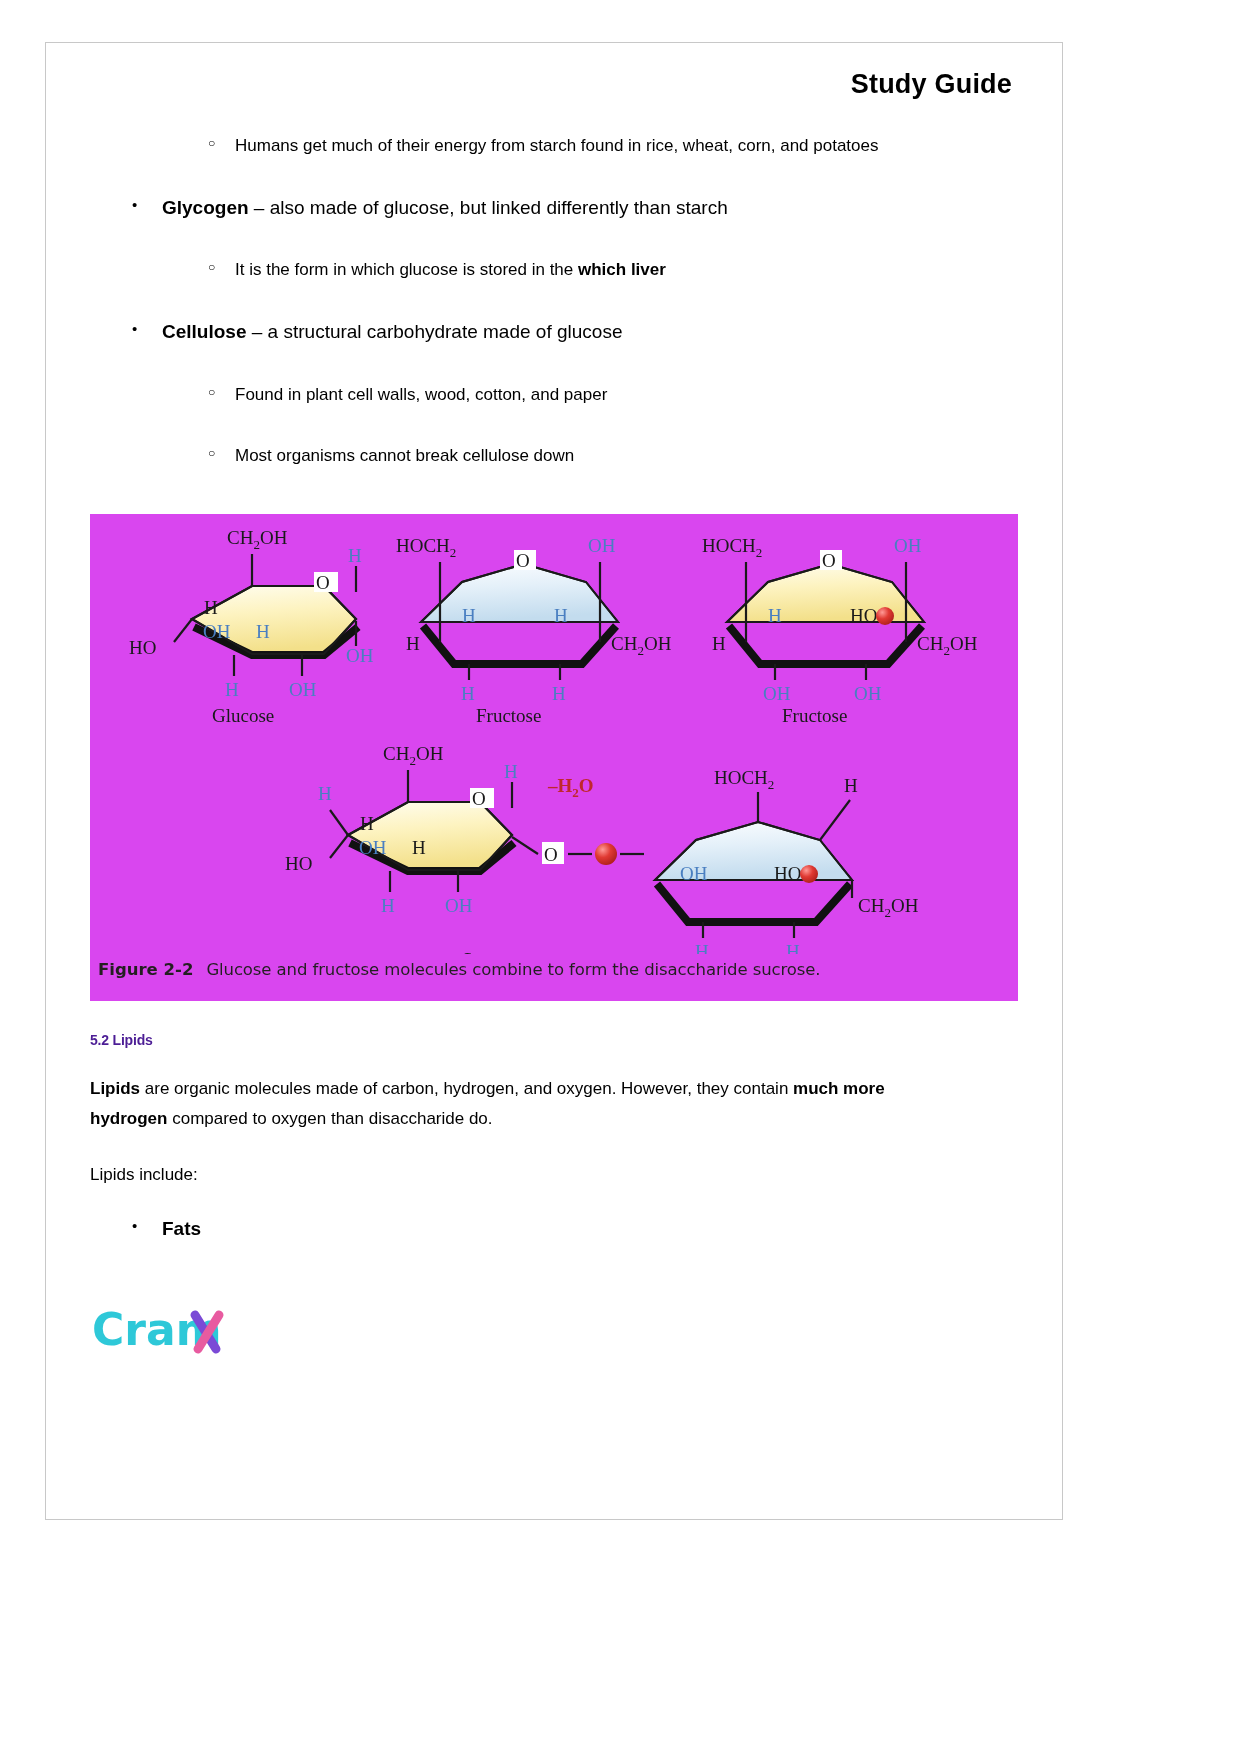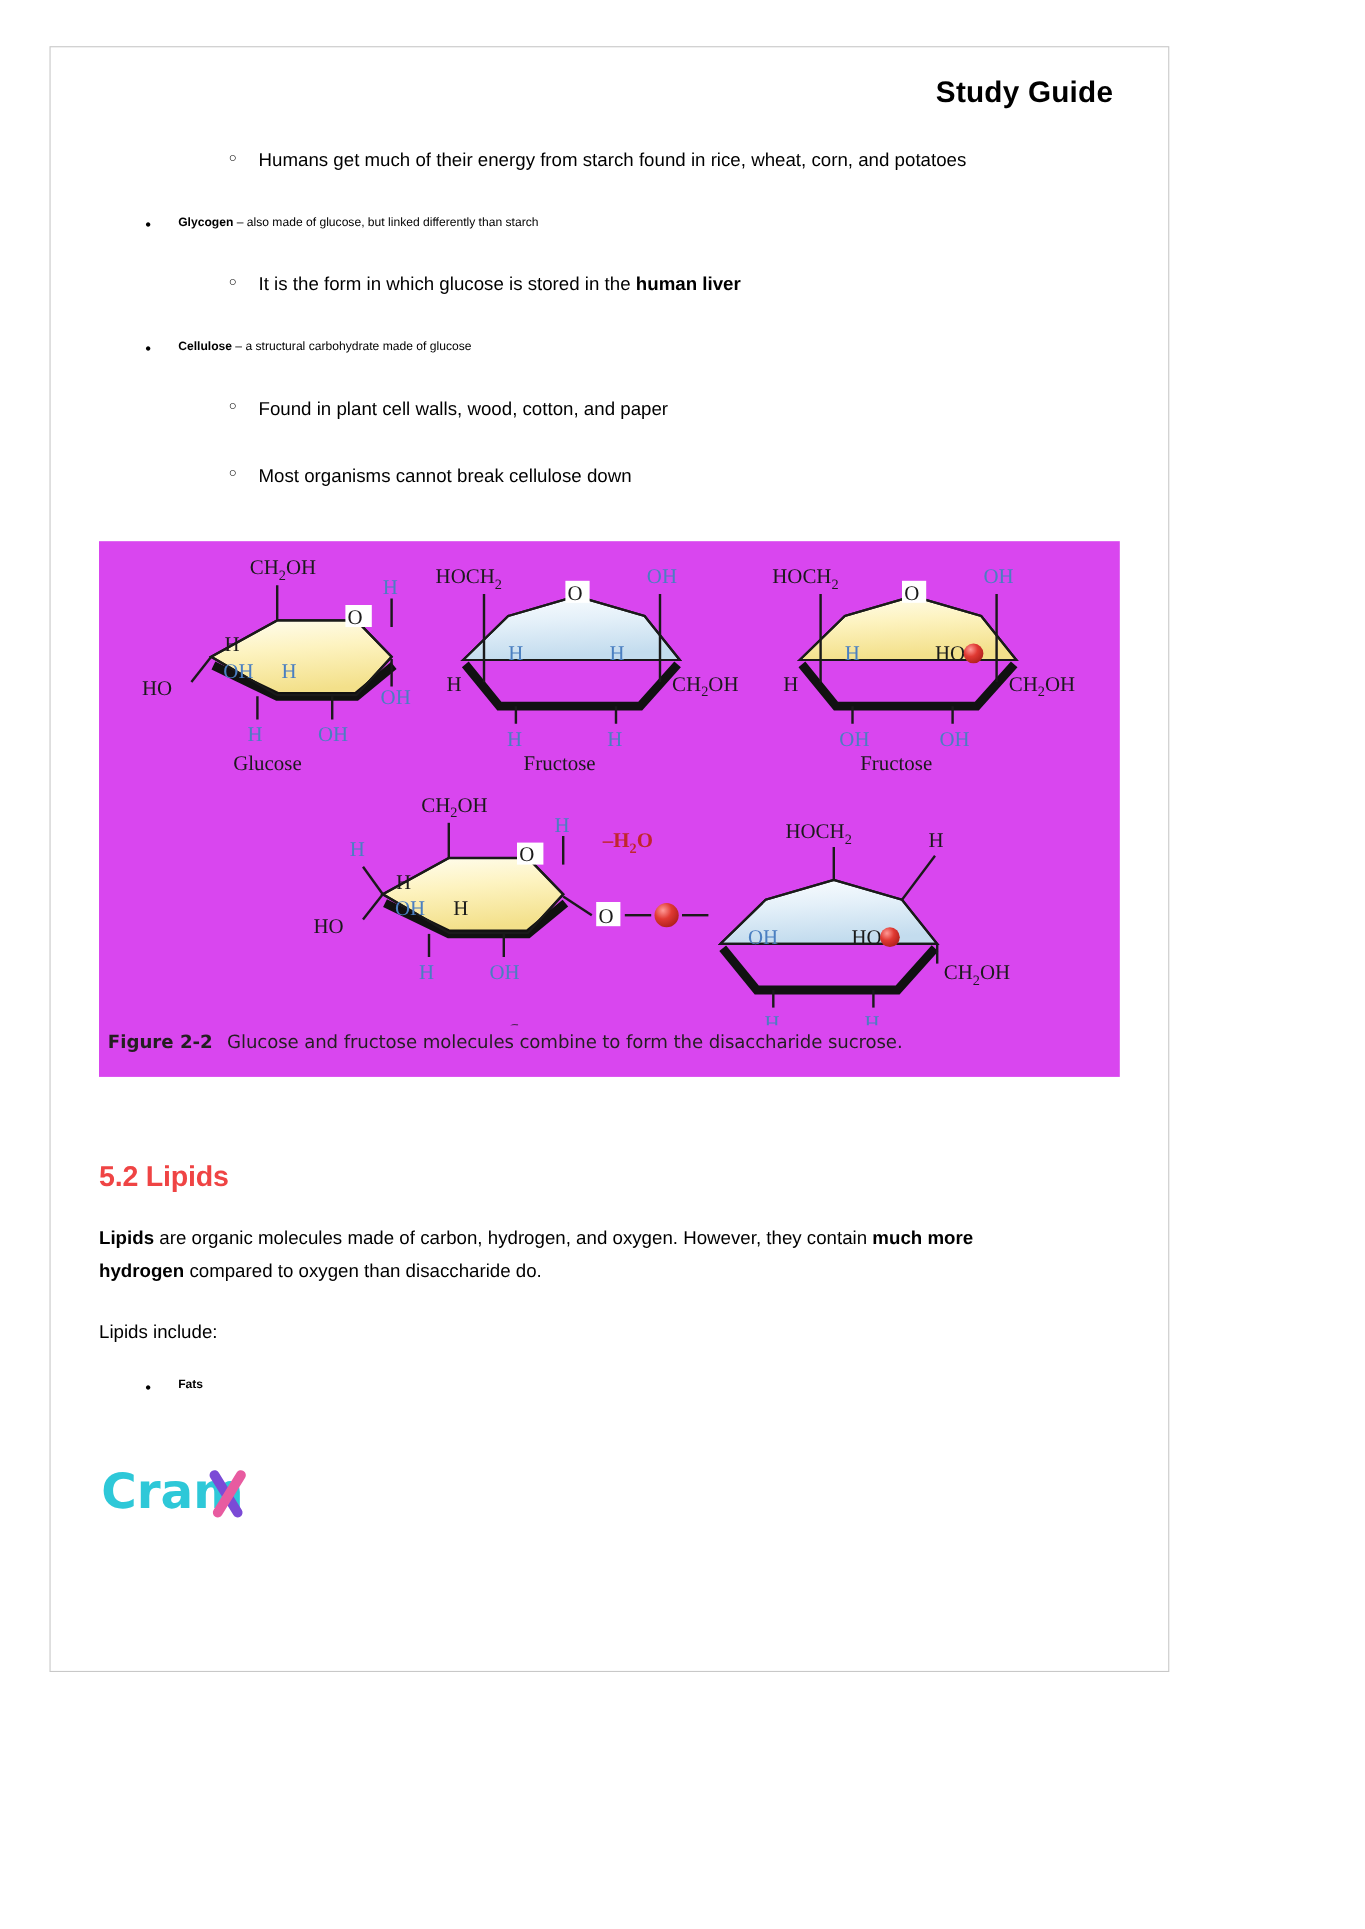--- a/index.html
+++ b/index.html
@@ -26,21 +26,21 @@
     font-weight:bold;
     letter-spacing:.2px;
     margin:0 0 34px 0;
     padding-right:6px;
   }
 
   ul.lvl1, ul.lvl2 { list-style:none; margin:0; padding:0; }
   li.b1 {
     position:relative;
     padding-left:72px;
-    font-size:11px;
+    font-size:19px;
     line-height:1.4;
     margin:0 0 37px 0;
   }
   li.b1::before {
     content:"\2022";
     position:absolute;
     left:42px; top:-1px;
     font-size:15px;
   }
   li.b2 {
@@ -70,24 +70,24 @@
     font-family:"DejaVu Sans", sans-serif;
     font-size:16.5px;
     color:#231f20;
     letter-spacing:-.1px;
   }
   .fig-caption .fignum { font-weight:bold; letter-spacing:0; }
   .fig-caption .captxt { margin-left:13px; }
 
   
   h2.section {
-    color:#ef4444;
-    font-size:26px;
+    color:#4c1d95;
+    font-size:14px;
     font-weight:bold;
-    margin:75px 0 26px 0;
+    margin:31px 0 26px 0;
     letter-spacing:-.2px;
   }
   p.para {
     font-size:17px;
     line-height:1.75;
     margin:0 0 26px 0;
     max-width:840px;
   }
 
   
@@ -103,21 +103,21 @@
   <div class="doc-title">Study Guide</div>
 
   <ul class="lvl1">
     <li class="b2">
       <span>Humans get much of their energy from starch found in rice, wheat, corn, and potatoes</span>
     </li>
     <li class="b1">
       <b>Glycogen</b><span> – also made of glucose, but linked differently than starch</span>
     </li>
     <li class="b2">
-      <span>It is the form in which glucose is stored in the </span><b>human liver</b>
+      <span>It is the form in which glucose is stored in the </span><b>which liver</b>
     </li>
     <li class="b1">
       <b>Cellulose</b><span> – a structural carbohydrate made of glucose</span>
     </li>
     <li class="b2">
       <span>Found in plant cell walls, wood, cotton, and paper</span>
     </li>
     <li class="b2">
       <span>Most organisms cannot break cellulose down</span>
     </li>

